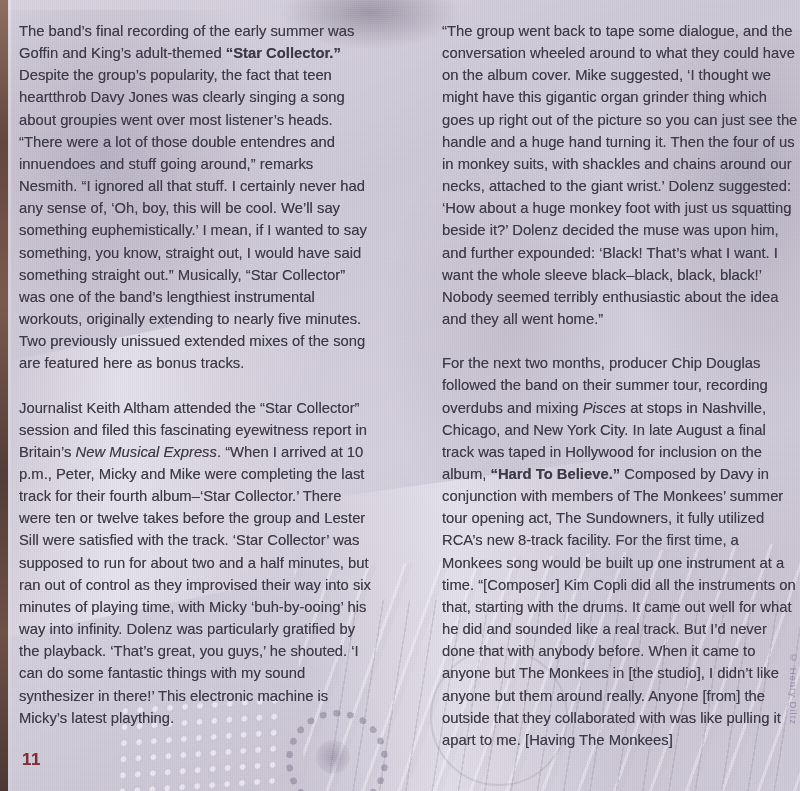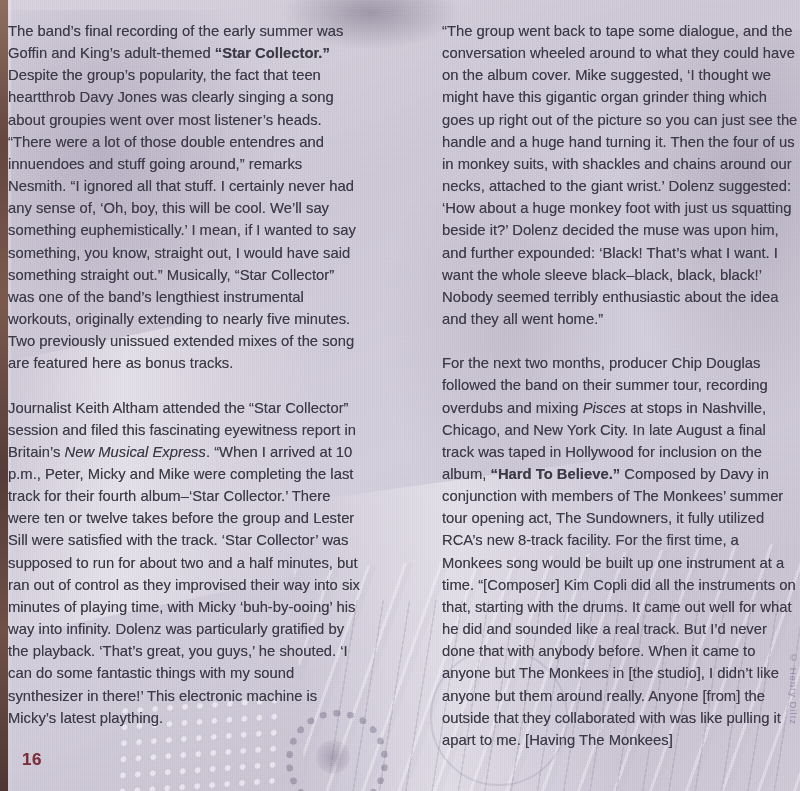--- a/index.html
+++ b/index.html
@@ -40,21 +40,21 @@
      repeating-linear-gradient(0deg,rgba(255,255,255,.05) 0 1px,transparent 1px 2px),
      repeating-linear-gradient(90deg,rgba(118,108,138,.05) 0 1px,transparent 1px 2px);}
   
   .spine{left:0;top:0;width:8px;height:791px;
     background:linear-gradient(180deg,#8f6e60 0%,#64463f 18%,#7b594e 38%,#553c38 60%,#6f5047 80%,#4e3733 100%);}
   .spine-hl{left:8px;top:0;width:3px;height:791px;opacity:.5;
     background:linear-gradient(180deg,rgba(255,255,255,.55),rgba(255,255,255,.15));}
   
   .col{position:absolute;top:20px;color:#3b3a46;font-size:14.8px;line-height:22.15px;
     text-shadow:0 0 .6px rgba(59,58,70,.55);z-index:3;}
-  .col-left{left:8px;width:352px;}
+  .col-left{left:19px;width:352px;}
   .col-right{left:424px;width:356px;margin-left:18px;}
   .col p{margin:0 0 22px 0;}
   .b{font-weight:bold;}
   .i{font-style:italic;}
   .page-number{position:absolute;left:22px;top:750px;z-index:3;
     font-size:17px;font-weight:bold;color:#7d2f3b;letter-spacing:.5px;
     text-shadow:0 0 .5px rgba(125,47,59,.6);}
   .photo-credit{position:absolute;right:1px;top:652px;z-index:3;
     writing-mode:vertical-rl;font-size:9.5px;letter-spacing:1px;color:rgba(93,87,129,.5);}
 </style>
@@ -86,16 +86,16 @@
   <div class="col col-left">
     <p><span>The band’s final recording of the early summer was Goffin and King’s adult-themed </span><span class="b">“Star Collector.”</span><span> Despite the group’s popularity, the fact that teen heartthrob Davy Jones was clearly singing a song about groupies went over most listener’s heads. “There were a lot of those double entendres and innuendoes and stuff going around,” remarks Nesmith. “I ignored all that stuff. I certainly never had any sense of, ‘Oh, boy, this will be cool. We’ll say something euphemistically.’ I mean, if I wanted to say something, you know, straight out, I would have said something straight out.” Musically, “Star Collector” was one of the band’s lengthiest instrumental workouts, originally extending to nearly five minutes. Two previously unissued extended mixes of the song are featured here as bonus tracks.</span></p>
     <p><span>Journalist Keith Altham attended the “Star Collector” session and filed this fascinating eyewitness report in Britain’s </span><span class="i">New Musical Express</span><span>. “When I arrived at 10 p.m., Peter, Micky and Mike were completing the last track for their fourth album–‘Star Collector.’ There were ten or twelve takes before the group and Lester Sill were satisfied with the track. ‘Star Collector’ was supposed to run for about two and a half minutes, but ran out of control as they improvised their way into six minutes of playing time, with Micky ‘buh-by-ooing’ his way into infinity. Dolenz was particularly gratified by the playback. ‘That’s great, you guys,’ he shouted. ‘I can do some fantastic things with my sound synthesizer in there!’ This electronic machine is Micky’s latest plaything.</span></p>
   </div>
 
   <div class="col col-right">
     <p><span>“The group went back to tape some dialogue, and the conversation wheeled around to what they could have on the album cover. Mike suggested, ‘I thought we might have this gigantic organ grinder thing which goes up right out of the picture so you can just see the handle and a huge hand turning it. Then the four of us in monkey suits, with shackles and chains around our necks, attached to the giant wrist.’ Dolenz suggested: ‘How about a huge monkey foot with just us squatting beside it?’ Dolenz decided the muse was upon him, and further expounded: ‘Black! That’s what I want. I want the whole sleeve black–black, black, black!’ Nobody seemed terribly enthusiastic about the idea and they all went home.”</span></p>
     <p><span>For the next two months, producer Chip Douglas followed the band on their summer tour, recording overdubs and mixing </span><span class="i">Pisces</span><span> at stops in Nashville, Chicago, and New York City. In late August a final track was taped in Hollywood for inclusion on the album, </span><span class="b">“Hard To Believe.”</span><span> Composed by Davy in conjunction with members of The Monkees’ summer tour opening act, The Sundowners, it fully utilized RCA’s new 8-track facility. For the first time, a Monkees song would be built up one instrument at a time. “[Composer] Kim Copli did all the instruments on that, starting with the drums. It came out well for what he did and sounded like a real track. But I’d never done that with anybody before. When it came to anyone but The Monkees in [the studio], I didn’t like anyone but them around really. Anyone [from] the outside that they collaborated with was like pulling it apart to me. [Having The Monkees]</span></p>
   </div>
 
-  <div class="page-number">16</div>
+  <div class="page-number">11</div>
   <div class="photo-credit">© Henry Diltz</div>
 
 </div>
 
 </body></html>

